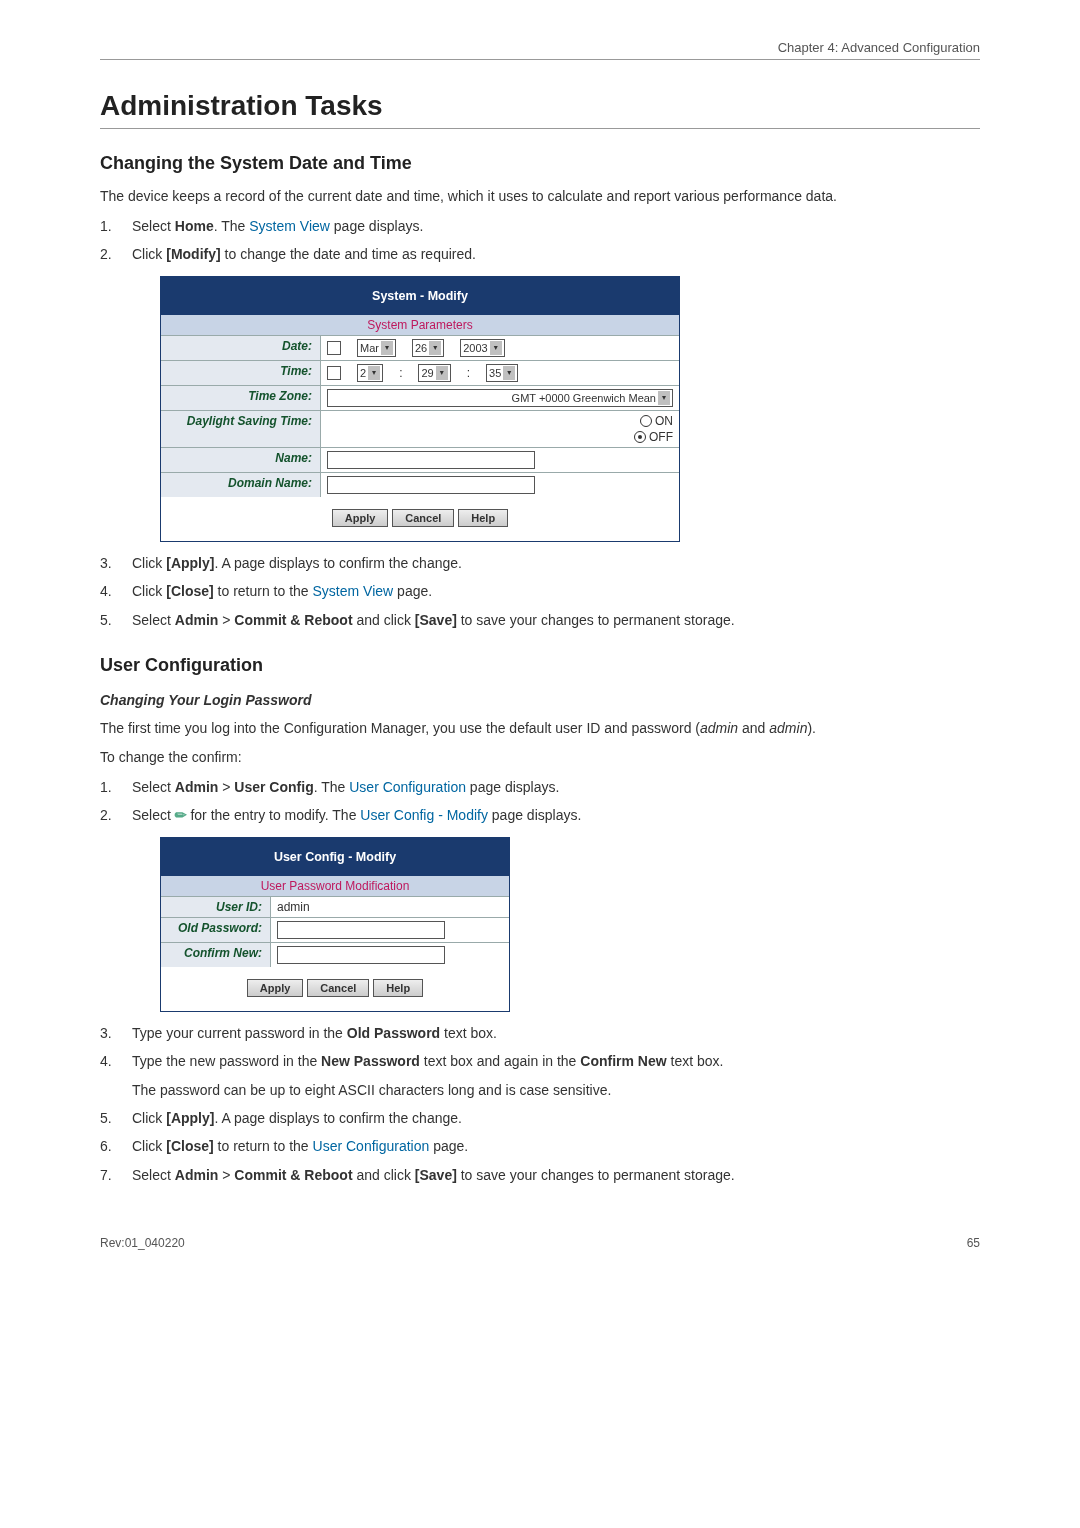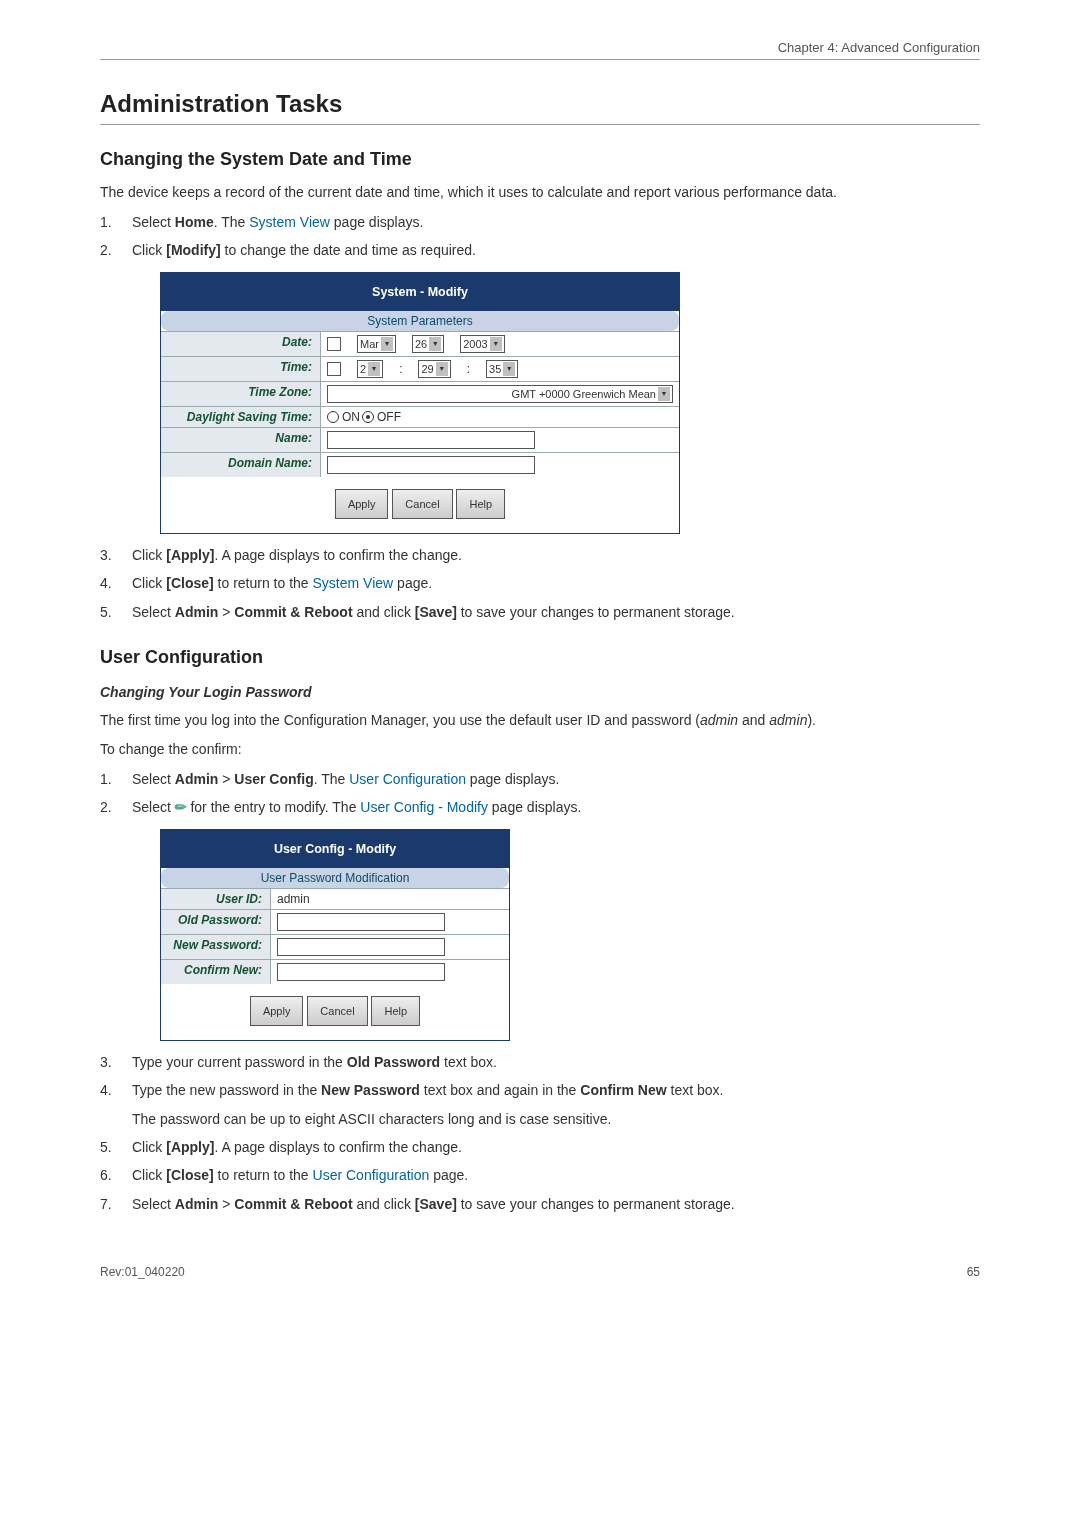--- a/index.html
+++ b/index.html
@@ -18,21 +18,21 @@
   }
   .header-right {
     text-align: right;
     font-size: 13px;
     color: #555;
     border-bottom: 1px solid #999;
     padding-bottom: 4px;
     margin-bottom: 30px;
   }
   h1 {
-    font-size: 24px;
+    font-size: 28px;
     font-weight: bold;
     color: #222;
     border-bottom: 1px solid #999;
     padding-bottom: 6px;
     margin-top: 20px;
     margin-bottom: 24px;
   }
   h2 {
     font-size: 18px;
     font-weight: bold;
@@ -73,25 +73,24 @@
   .panel-title {
     background: #1a3a6e;
     color: #fff;
     font-weight: bold;
     text-align: center;
     padding: 12px;
     font-size: 12.5px;
   }
   .panel-subtitle {
     background: #c8d4e6;
-    color: #0c4a6e;
+    color: #be185d;
     text-align: center;
     padding: 3px;
     font-size: 12px;
-    border-radius: 8px;
   }
   .panel-row {
     display: flex;
     border-top: 1px solid #9aa;
     font-size: 12px;
   }
   .panel-label {
     width: 160px;
     background: #e4e9f0;
     text-align: right;
@@ -140,23 +139,23 @@
   }
   .txtinput.short { max-width: 160px; }
   .panel-buttons {
     text-align: center;
     padding: 12px 0 14px 0;
   }
   .pbtn {
     display: inline-block;
     border: 1px solid #555;
     background: linear-gradient(#eee,#ccc);
-    padding: 8px 12px;
+    padding: 2px 12px;
     font-size: 11px;
-    font-weight: normal;
+    font-weight: bold;
     margin: 0 0;
     cursor: pointer;
   }
   .footer {
     display: flex;
     justify-content: space-between;
     font-size: 12px;
     color: #555;
     margin-top: 50px;
   }
@@ -235,21 +234,21 @@
         <div class="panel-value">
           <span class="sel" style="flex:1;justify-content:flex-end;">
               <span>GMT +0000 Greenwich Mean</span>
               <span class="sel-btn">▾</span>
             </span>
         </div>
       </div>
 
       <div class="panel-row">
         <div class="panel-label">Daylight Saving Time:</div>
-        <div class="panel-value" style="flex-direction:row;align-items:center;gap:2px;">
+        <div class="panel-value" style="flex-direction:column;align-items:flex-end;gap:2px;">
           <label style="display:flex;align-items:center;">
               <span class="radio-dot"></span>
               <span>ON</span>
             </label>
           <label style="display:flex;align-items:center;">
               <span class="radio-dot sel-on"></span>
               <span>OFF</span>
             </label>
         </div>
       </div>
@@ -327,26 +326,20 @@
             <span>admin</span>
           </div>
       </div>
       <div class="panel-row">
         <div class="panel-label">Old Password:</div>
         <div class="panel-value">
             <span class="txtinput short"></span>
           </div>
       </div>
       <div class="panel-row">
-        <div class="panel-label">New Password:</div>
-        <div class="panel-value">
-            <span class="txtinput short"></span>
-          </div>
-      </div>
-      <div class="panel-row">
         <div class="panel-label">Confirm New:</div>
         <div class="panel-value">
             <span class="txtinput short"></span>
           </div>
       </div>
 
       <div class="panel-buttons">
         <span class="pbtn">Apply</span>
         <span class="pbtn">Cancel</span>
         <span class="pbtn">Help</span>

